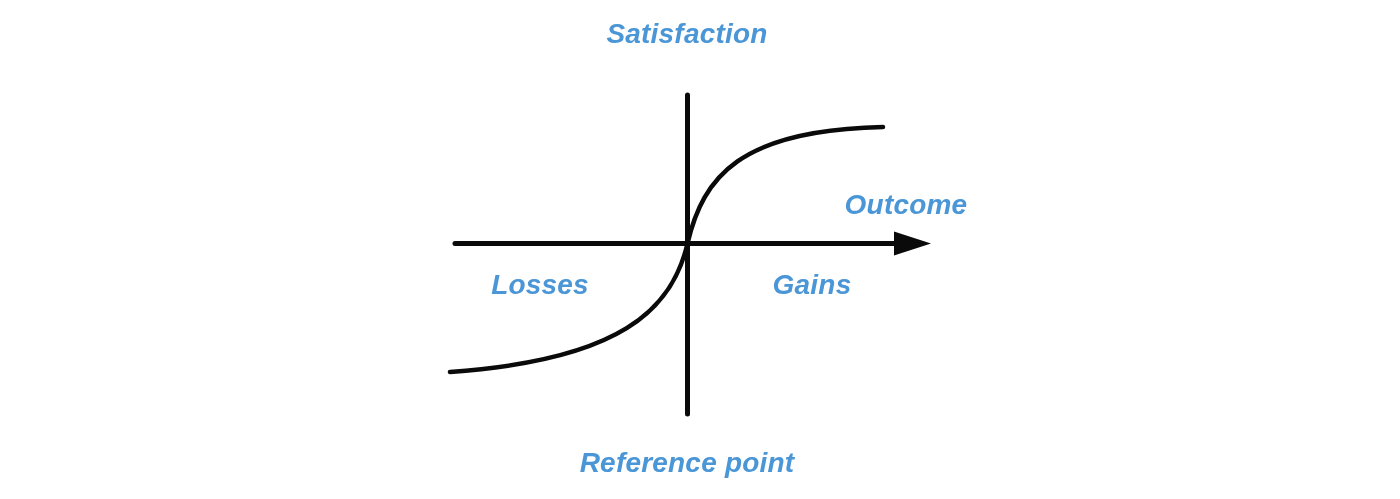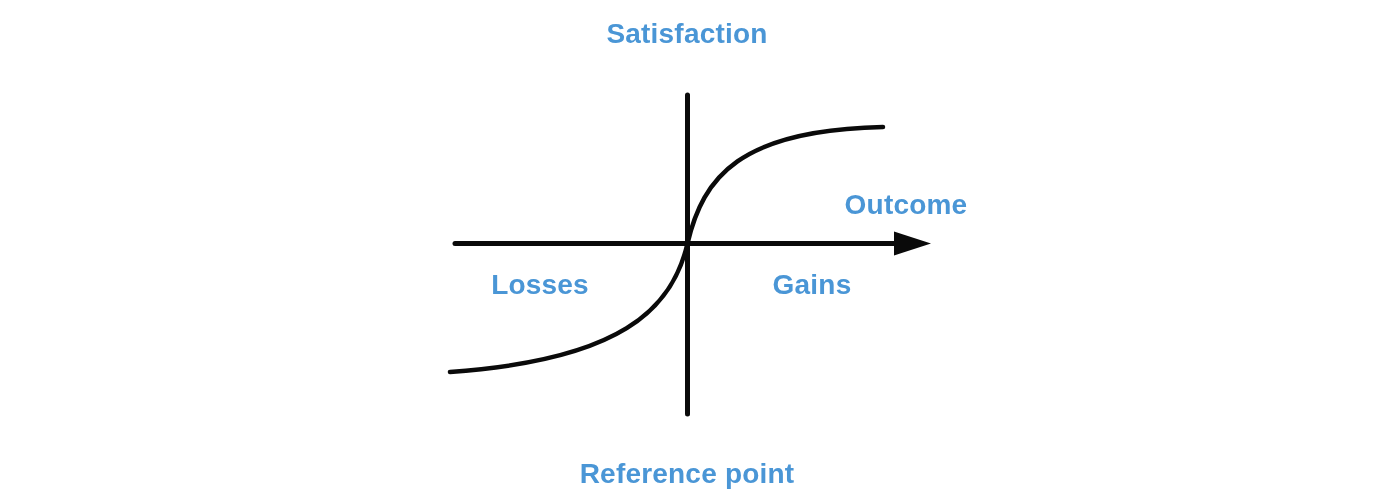--- a/index.html
+++ b/index.html
@@ -13,41 +13,42 @@
     height: 499px;
     background: var(--bg);
     font-family: "Liberation Sans", sans-serif;
     overflow: hidden;
   }
   .stage {
     position: relative;
     width: 1400px;
     height: 439px;
     background: var(--bg);
+    font-style: italic;
   }
   .diagram-svg {
     position: absolute;
     left: 0;
     top: 0;
   }
   .axis-label {
     position: absolute;
     transform: translateX(-50%);
     color: var(--label-blue);
     font-size: 28px;
     font-weight: 700;
     letter-spacing: 0.2px;
     white-space: nowrap;
     user-select: none;
   }
   .label-satisfaction { left: 687px; top: 18px; }
   .label-outcome      { left: 906px; top: 189px; }
   .label-losses       { left: 540px; top: 269px; }
   .label-gains        { left: 812px; top: 269px; }
-  .label-reference    { left: 687px; top: 458px; }
+  .label-reference    { left: 687px; top: 447px; }
 </style>
 </head>
 <body>
 
 <div class="stage">
 
   <svg class="diagram-svg" width="1400" height="499" viewBox="0 0 1400 499">
 
     <line x1="687.5" y1="95" x2="687.5" y2="414" stroke="var(--line-black)" stroke-width="5" stroke-linecap="round"></line>
 

